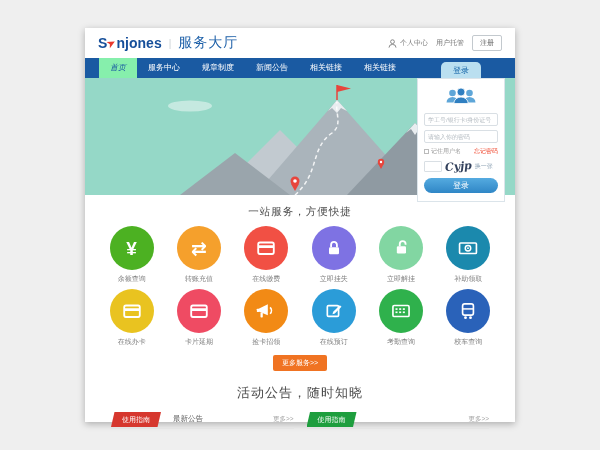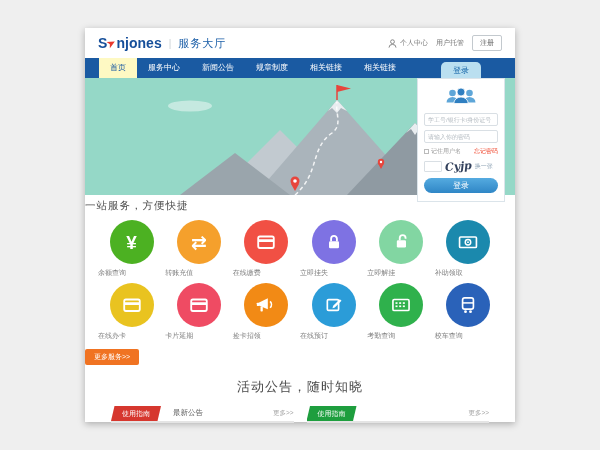--- a/index.html
+++ b/index.html
@@ -6,29 +6,29 @@
   html,body { width:600px; height:450px; }
   body { background:#efefef; font-family:"Liberation Sans","DejaVu Sans",sans-serif; position:relative; overflow:hidden; }
 
   .page { position:absolute; left:85px; top:28px; width:430px; height:394px; background:#fff; box-shadow:0 2px 7px rgba(0,0,0,.28); }
 
   
   .header { height:30px; display:flex; align-items:center; padding:0 13px; background:#fff; }
   .logo { font-size:14px; font-weight:bold; color:#164f9a; white-space:nowrap; }
   .logo-arrow { color:#e8392e; font-size:11px; display:inline-block; transform:rotate(-28deg) translateY(-1px); }
   .logo-divider { color:#ccd2d6; font-size:10px; margin:0 7px; }
-  .site-name { color:#1c5fa8; font-size:11px; letter-spacing:1px; }
+  .site-name { color:#1c5fa8; font-size:14px; letter-spacing:1px; }
   .header-right { margin-left:auto; display:flex; align-items:center; gap:8px; font-size:7px; color:#777; }
   .person-icon { display:inline-block; margin-right:-5px; }
   .register-btn { border:1px solid #c3c9ce; border-radius:2px; padding:2px 7px; color:#666; cursor:pointer; background:#fff; }
 
   
   .nav { height:20px; background:#1a5aa2; display:flex; padding-left:14px; }
   .nav-item { line-height:20px; padding:0 11px; font-size:8px; color:#fff; cursor:pointer; }
-  .nav-item.active { background:#fef9c3; color:#1a5aa2; }
+  .nav-item.active { background:#86efac; color:#1a5aa2;font-style:italic; }
 
   
   .banner { height:117px; background:#95d8c7; position:relative; overflow:visible; }
   .mountains { position:absolute; left:0; bottom:0; width:430px; height:117px; }
   .banner-text { position:absolute; left:48px; top:20px; z-index:2; }
   .banner-title { color:#fff; font-size:15px; font-weight:bold; letter-spacing:2.5px; }
   .banner-subtitle { color:rgba(255,255,255,.92); font-size:7.5px; letter-spacing:1.5px; margin-top:7px; }
   .banner-cta { display:inline-block; margin-top:9px; border:1px solid rgba(255,255,255,.85); color:#fff; font-size:6px; padding:2px 6px; cursor:pointer; }
 
   
@@ -41,21 +41,21 @@
   .login-options { display:flex; align-items:center; font-size:6px; color:#999; margin:1px 0 4px; }
   .checkbox { width:5px; height:5px; border:1px solid #bbb; margin-right:2px; flex:none; cursor:pointer; }
   .forgot { color:#f0472e; margin-left:auto; cursor:pointer; }
   .captcha-row { display:flex; align-items:center; margin-bottom:5px; }
   .captcha-input { width:18px; height:11px; border:1px solid #d9dfe4; border-radius:1px; }
   .captcha-img { font-family:"DejaVu Serif",serif; font-style:italic; font-weight:bold; font-size:11px; color:#33415c; margin:0 3px; transform:rotate(-4deg); }
   .captcha-refresh { font-size:6px; color:#8fa3b5; cursor:pointer; }
   .login-submit { height:15px; border-radius:8px; background:linear-gradient(#55abe0,#2f86c6); color:#fff; text-align:center; line-height:15px; font-size:8px; cursor:pointer; }
 
   
-  .services { padding-top:4px; }
+  .services { text-align:center; padding-top:10px; }
   .section-title { font-size:10.5px; color:#4c4c4c; letter-spacing:1px; }
   .services-grid { width:404px; margin:7px auto 0; display:grid; grid-template-columns:repeat(6,1fr); row-gap:5px; }
   .service-item { cursor:pointer; }
   .service-circle { width:44px; height:44px; border-radius:50%; margin:0 auto 4px; display:flex; align-items:center; justify-content:center; }
   .service-circle .glyph { font-size:19px; font-weight:bold; color:#fff; line-height:1; }
   .service-label { font-size:7px; color:#818181; }
   .more-btn { display:inline-block; margin-top:8px; background:#f07322; color:#fff; font-size:7px; padding:3px 9px; border-radius:2px; cursor:pointer; }
 
   
   .announcements { margin-top:13px; }
@@ -83,22 +83,22 @@
         </svg>
       <span>个人中心</span>
       <span>用户托管</span>
       <span class="register-btn">注册</span>
     </div>
   </div>
 
   <div class="nav">
     <div class="nav-item active">首页</div>
     <div class="nav-item">服务中心</div>
+    <div class="nav-item">规章制度</div>
     <div class="nav-item">新闻公告</div>
-    <div class="nav-item">规章制度</div>
     <div class="nav-item">相关链接</div>
     <div class="nav-item">相关链接</div>
   </div>
 
   <div class="banner">
     <svg class="mountains" viewBox="0 0 430 117" preserveAspectRatio="none">
       <ellipse cx="105" cy="28" rx="22" ry="5.5" fill="rgba(255,255,255,.45)"></ellipse>
       <ellipse cx="392" cy="20" rx="17" ry="4.5" fill="rgba(255,255,255,.4)"></ellipse>
       <polygon points="130,117 195,52 260,117" fill="#c2cad0"></polygon>
       <polygon points="170,117 252,22 336,117" fill="#aab4bb"></polygon>

